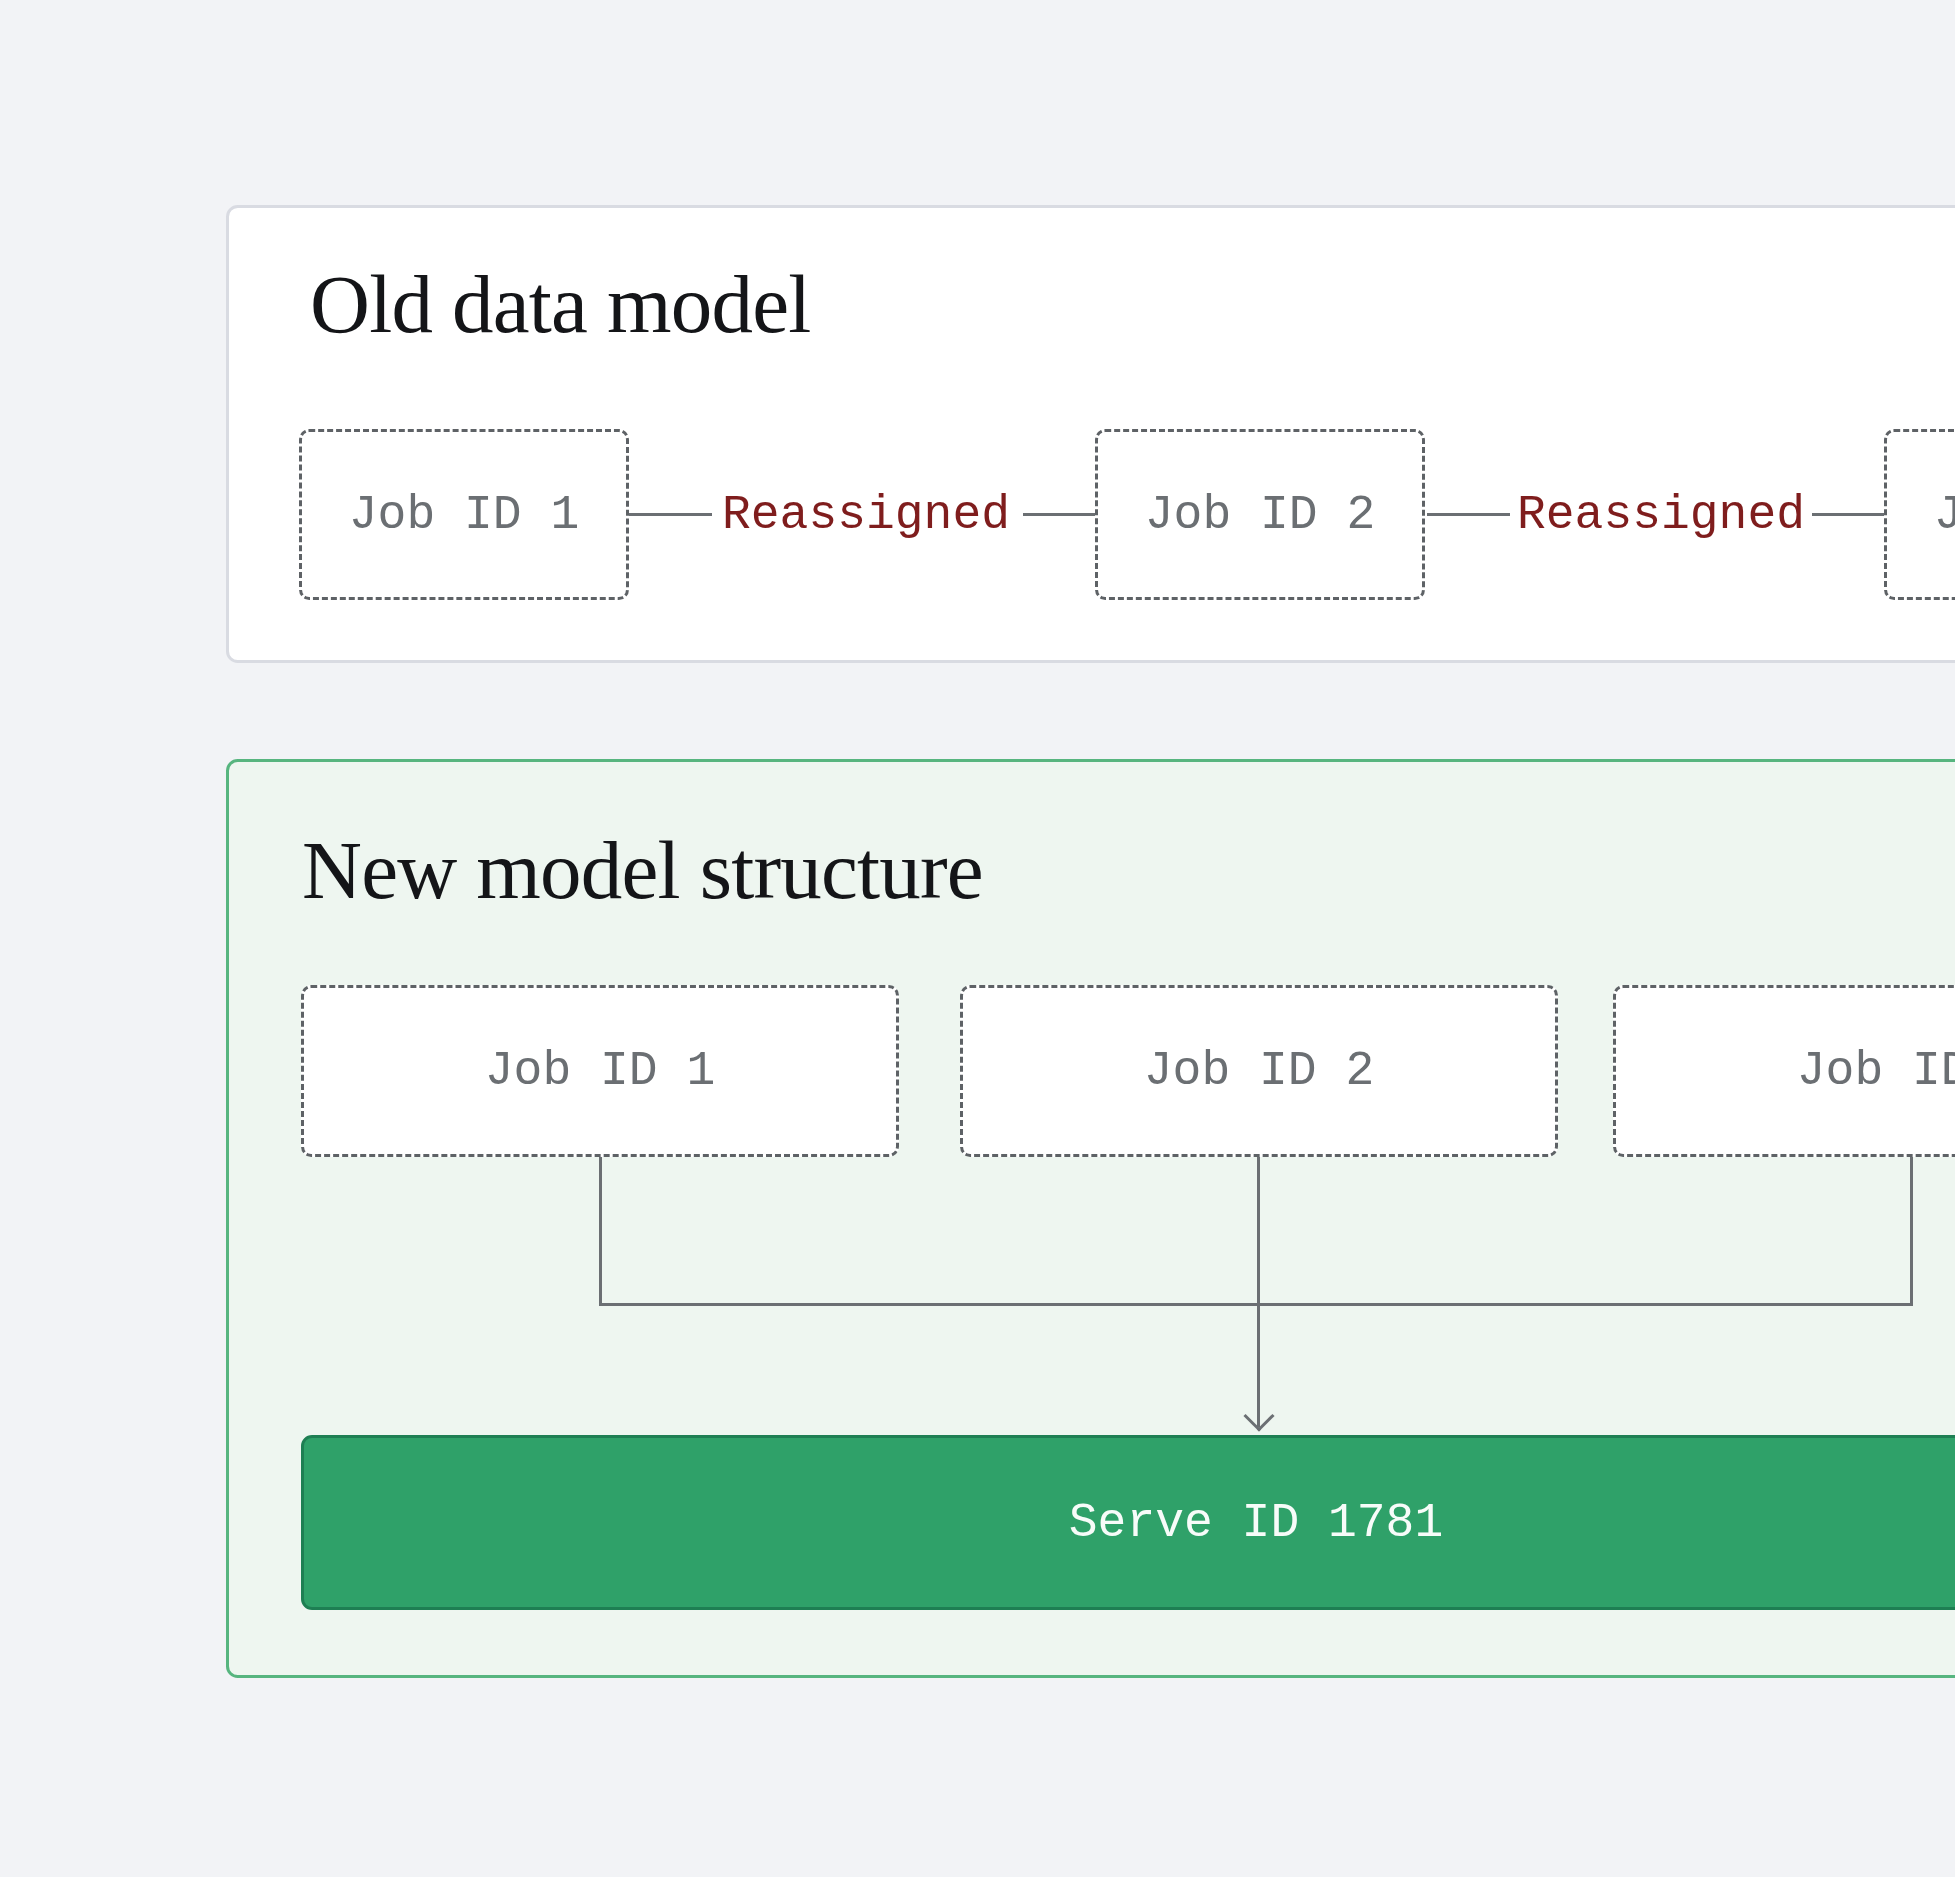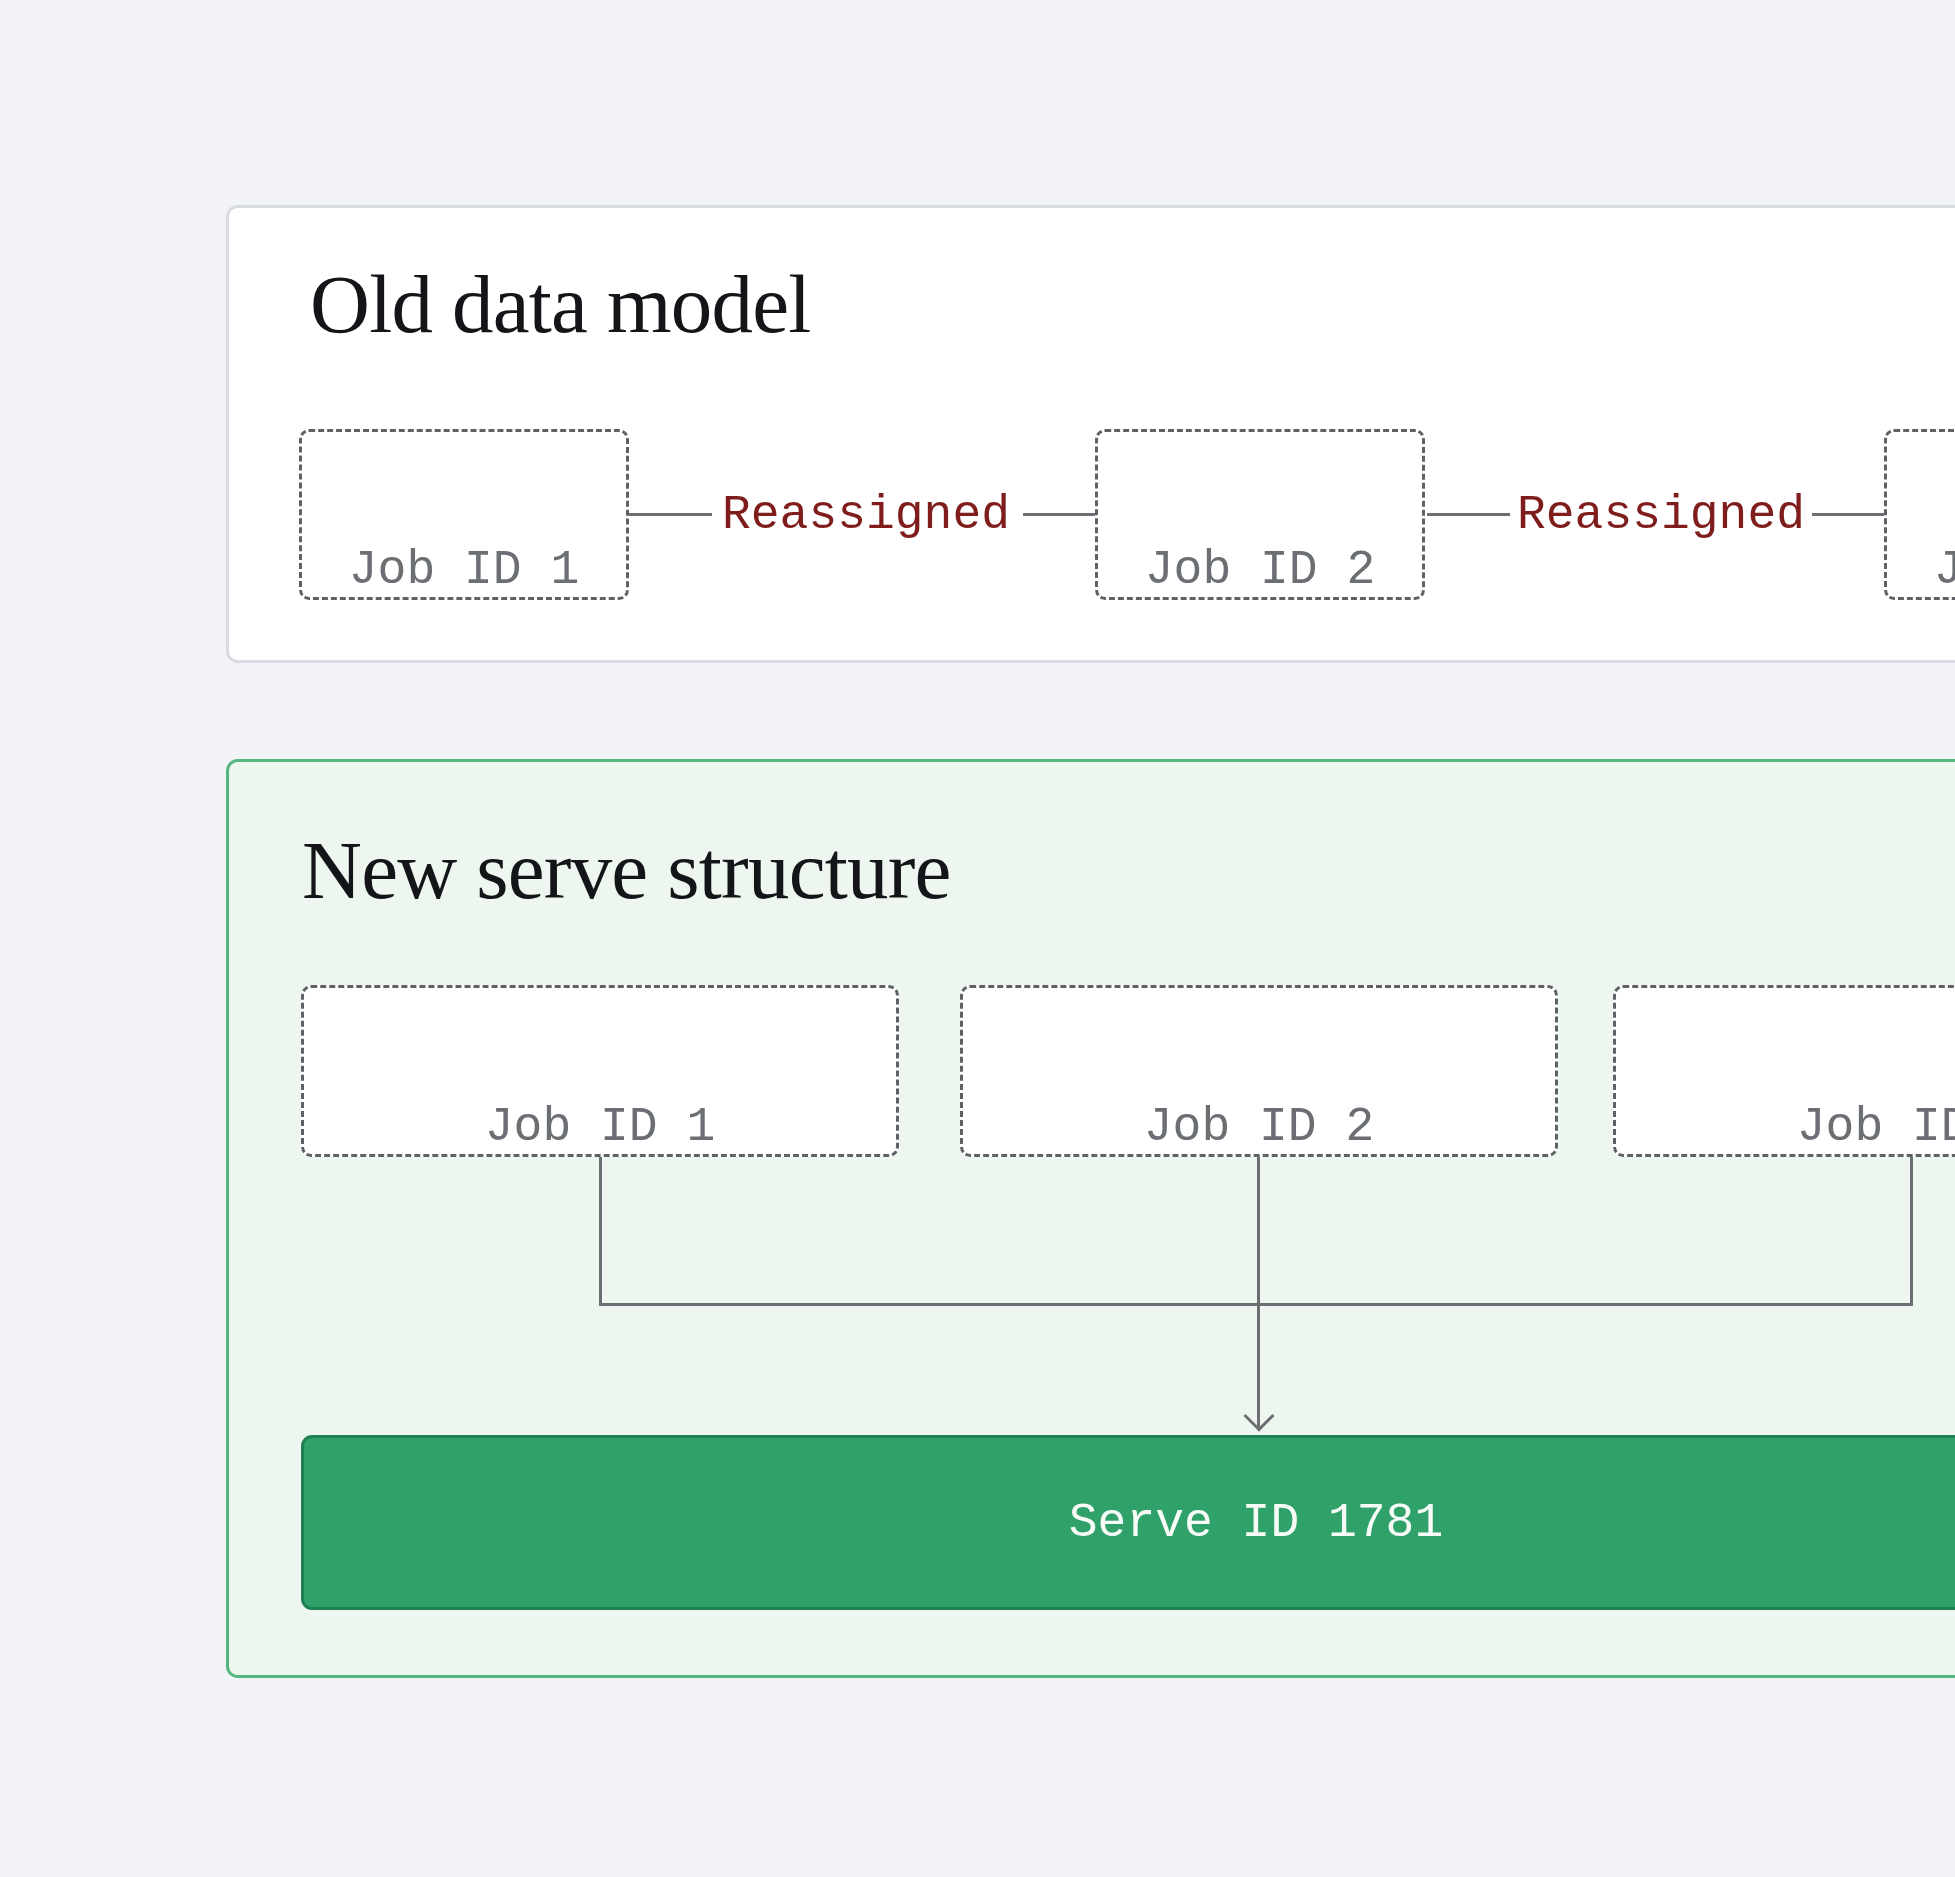--- a/index.html
+++ b/index.html
@@ -43,21 +43,21 @@
   .card-old .card-title { top: 55px; margin-left: 8px; }
   .card-new .card-title { top: 67px; }
 
   .job-box {
     position: absolute;
     box-sizing: border-box;
     border: 3.1px dashed #5e6266;
     border-radius: 10.2px;
     background: #ffffff;
     display: flex;
-    align-items: flex-end;
+    align-items: center;
     justify-content: center;
     color: #6b6f73;
     font-size: 48px;
     white-space: nowrap;
   }
   .card-old .job-box { top: 221px; width: 330px; height: 171px; }
   .card-new .job-box { top: 223px; width: 598px; height: 172px; }
 
   .old-box-1 { left: 70px; }
   .old-box-2 { left: 866px; }
@@ -147,21 +147,21 @@
     <div class="h-line line-c"></div>
     <span class="link-label link-label-2">Reassigned</span>
     <div class="h-line line-d"></div>
 
     <div class="job-box old-box-3">
       <span>Job ID 3</span>
     </div>
   </section>
 
   <section class="card card-new">
-    <h2 class="card-title">New serve structure</h2>
+    <h2 class="card-title">New model structure</h2>
 
     <div class="job-box new-box-1">
       <span>Job ID 1</span>
     </div>
     <div class="job-box new-box-2">
       <span>Job ID 2</span>
     </div>
     <div class="job-box new-box-3">
       <span>Job ID 3</span>
     </div>

